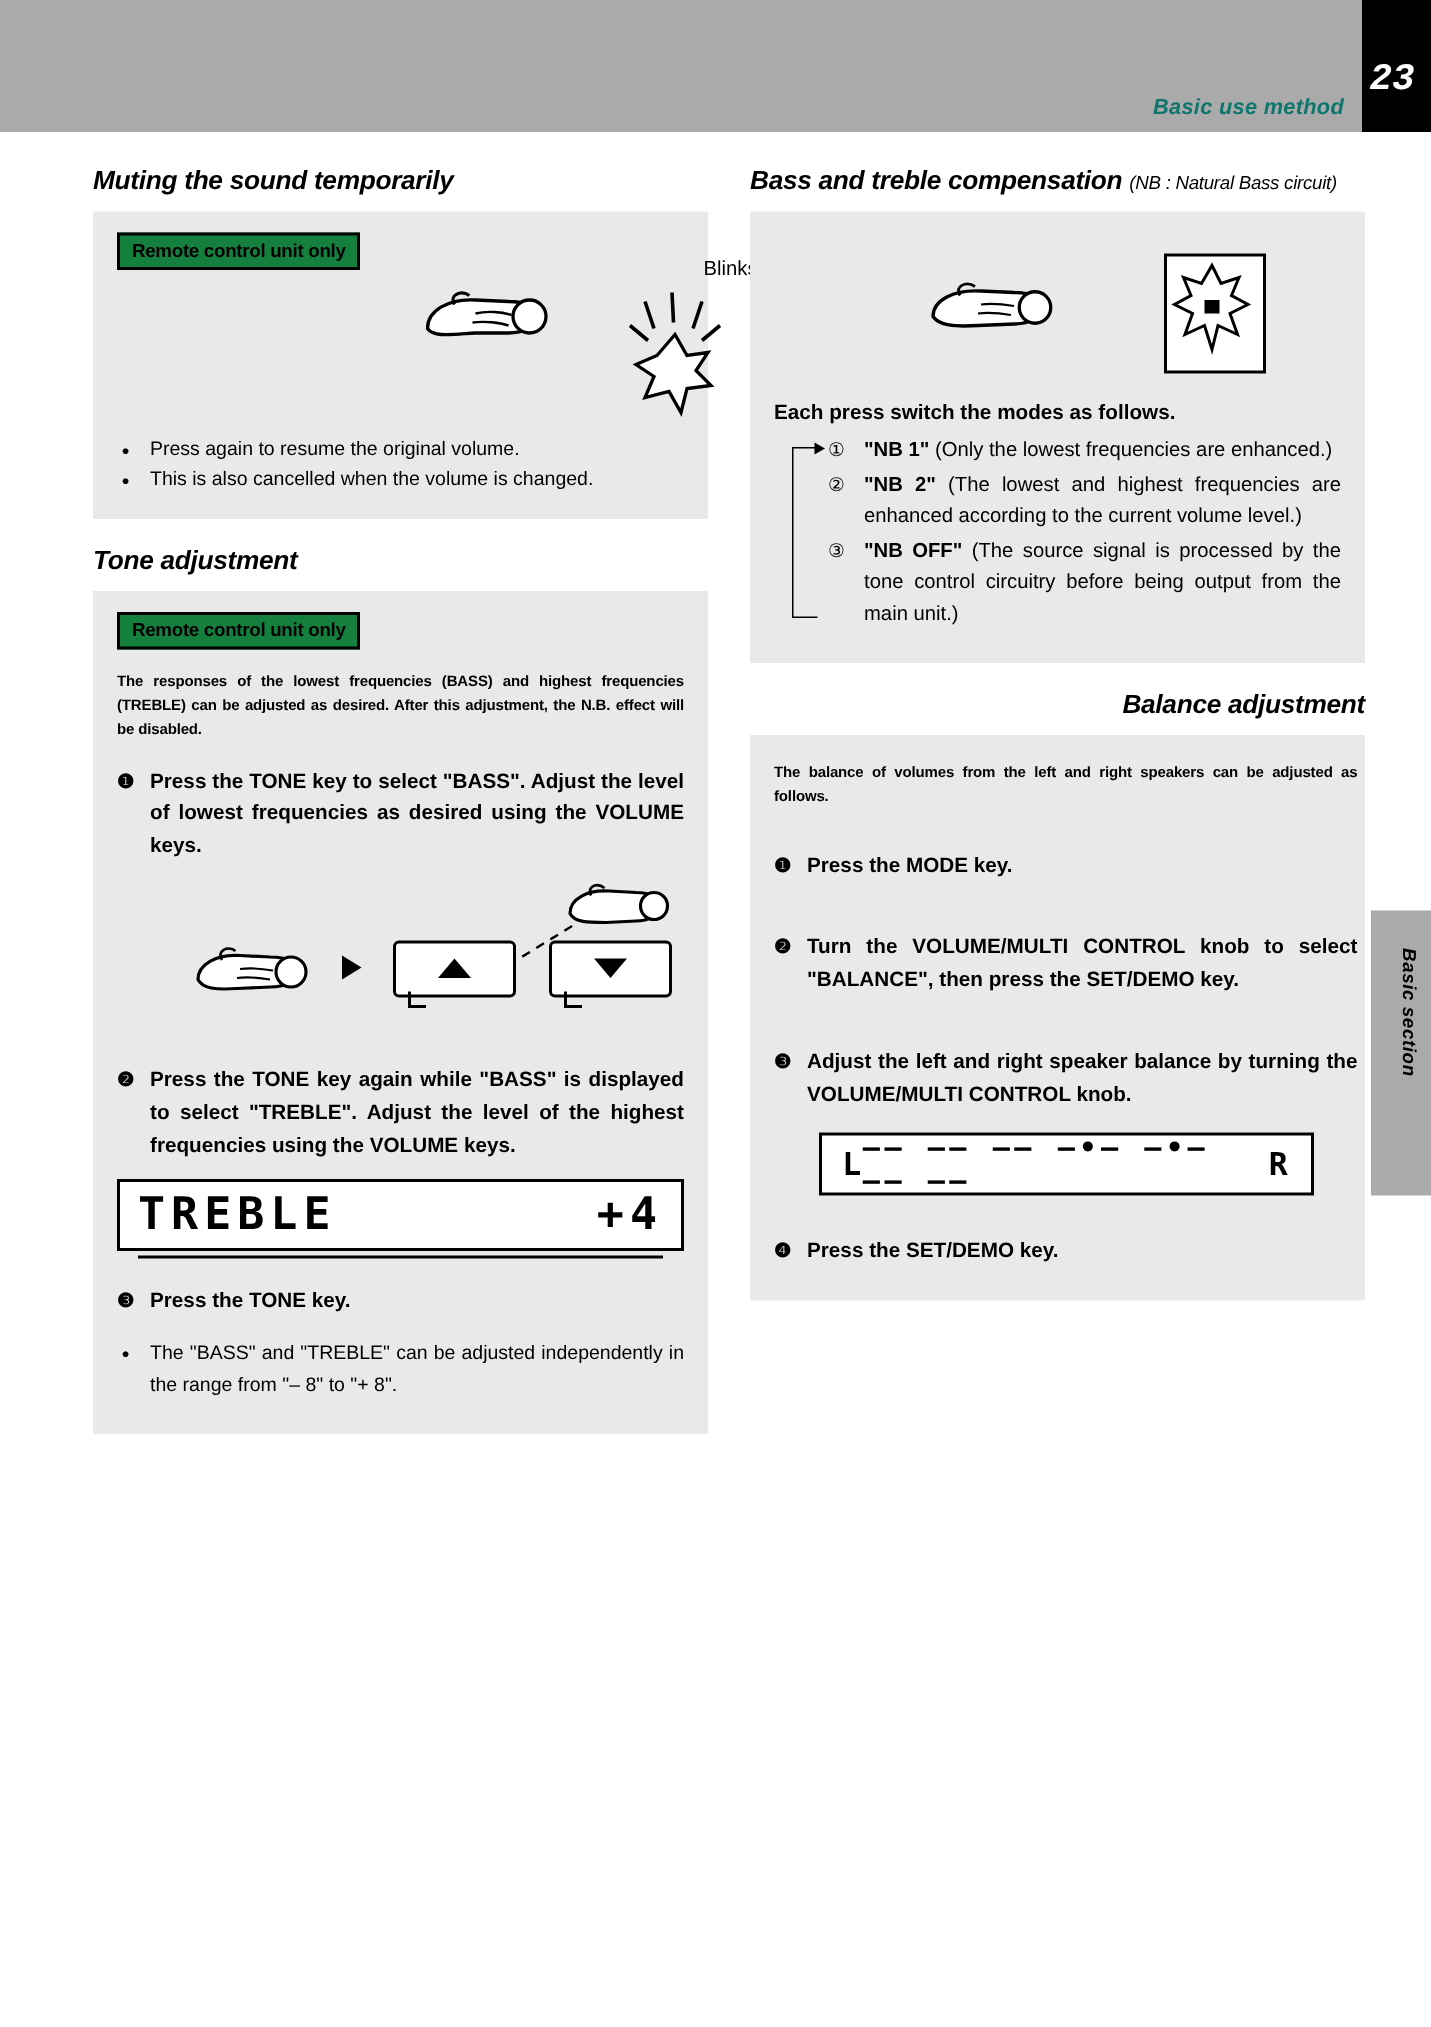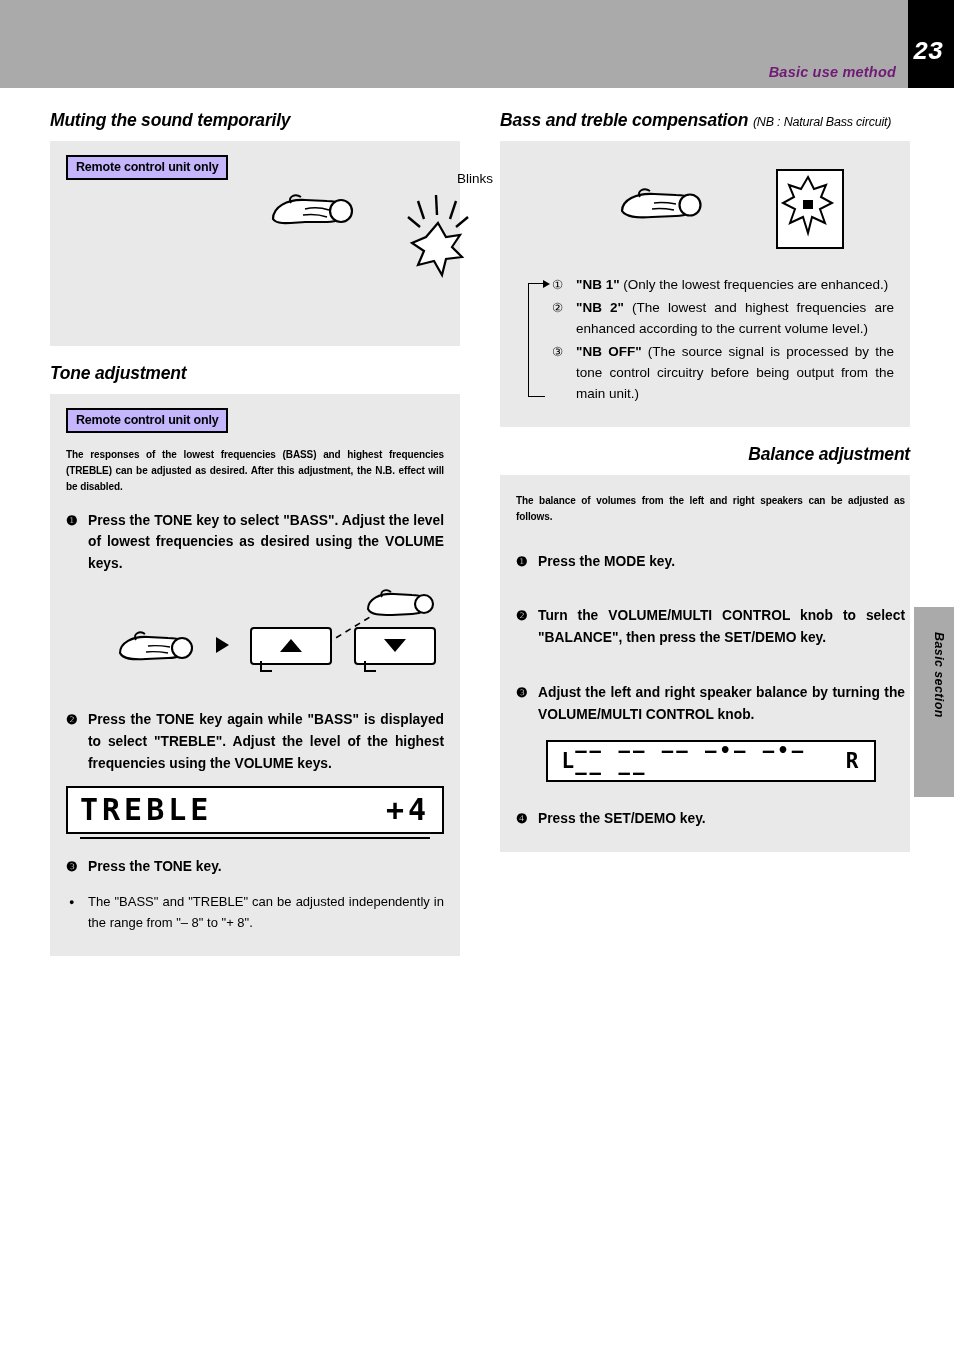--- a/index.html
+++ b/index.html
@@ -41,21 +41,21 @@
     font-style: italic;
     font-family: Liberation Mono, monospace;
   }
   .header-title {
     position: absolute;
     right: 58px;
     top: 64px;
     font-size: 14.5px;
     font-weight: bold;
     font-style: italic;
-    color: #701a75;
+    color: #0f766e;
     letter-spacing: 0.2px;
   }
   .side-tab {
     position: absolute;
     right: 0;
     top: 607px;
     width: 40px;
     height: 190px;
     background: #aaaaaa;
   }
@@ -66,21 +66,21 @@
     width: 22px;
     font-size: 12.5px;
     font-weight: bold;
     font-style: italic;
     writing-mode: vertical-rl;
     text-orientation: mixed;
     letter-spacing: 0.4px;
     white-space: nowrap;
   }
 
-  .col-left { position: absolute; left: 50px; top: 110px; width: 410px; }
+  .col-left { position: absolute; left: 62px; top: 110px; width: 410px; }
   .col-right { position: absolute; left: 500px; top: 110px; width: 410px; }
 
   h2.sec {
     font-size: 17.5px;
     font-weight: bold;
     font-style: italic;
     margin: 0 0 10px 0;
     letter-spacing: -0.2px;
   }
   h2.sec .sub {
@@ -89,21 +89,21 @@
     font-weight: normal;
   }
   .panel {
     background: #e9e9e9;
     padding: 14px 16px 16px 16px;
     box-sizing: border-box;
   }
   .rc-badge {
     display: inline-block;
     border: 2px solid #000;
-    background: #c4b5fd;
+    background: #15803d;
     font-size: 12.5px;
     font-weight: bold;
     padding: 3px 8px 4px 8px;
     letter-spacing: -0.2px;
   }
   .bullets { margin: 0; padding: 0; list-style: none; }
   .bullets li {
     font-size: 13px;
     line-height: 1.55;
     padding-left: 22px;
@@ -332,20 +332,24 @@
           <line x1="34" y1="2" x2="35" y2="22"></line>
           <line x1="54" y1="8" x2="48" y2="26"></line>
           <line x1="66" y1="24" x2="54" y2="34"></line>
           <line x1="6" y1="24" x2="18" y2="34"></line>
         </g>
         <path d="M36 30 L44 44 L58 42 L50 54 L60 64 L44 66 L40 82 L32 68 L16 72 L22 58 L10 50 L24 44 Z" fill="#ffffff" stroke="#000" stroke-width="2.2" stroke-linejoin="miter"></path>
       </svg>
     </div>
     <div class="blinks-label" style="left:375px; top:30px;">Blinks</div>
 
+    <ul class="bullets" style="position:absolute; left:16px; top:148px; right:16px;">
+      <li>Press again to resume the original volume.</li>
+      <li>This is also cancelled when the volume is changed.</li>
+    </ul>
   </div>
 
   <h2 class="sec" style="margin-top:17px;">Tone adjustment</h2>
 
   <div class="panel" style="padding-bottom:22px;">
     <div class="rc-badge">Remote control unit only</div>
 
     <p class="para-bold" style="margin-top:14px;">The responses of the lowest frequencies (BASS) and highest frequencies (TREBLE) can be adjusted as desired. After this adjustment, the N.B. effect will be disabled.</p>
 
     <div class="step">
@@ -429,20 +433,21 @@
         </svg>
       </div>
       <div style="position:absolute; left:260px; top:14px; width:64px; height:76px; border:2.2px solid #000; background:#fff;">
         <svg width="60" height="72" viewBox="0 0 60 72" style="display:block;">
           <path d="M30 6 L36 18 L48 14 L43 26 L54 32 L42 38 L47 52 L34 46 L30 62 L25 46 L12 52 L17 38 L5 32 L16 26 L11 14 L23 18 Z" fill="#ffffff" stroke="#000" stroke-width="2"></path>
           <rect x="25" y="29" width="10" height="9" fill="#000"></rect>
         </svg>
       </div>
     </div>
 
+    <div class="each-press">Each press switch the modes as follows.</div>
 
     <div style="position:relative; padding-left:34px;">
       <div class="loop-line" style="left:12px; top:8px;">
         <div class="loop-arrow" style="left:14px; top:-4px;"></div>
       </div>
       <ul class="nb-list">
         <li>
           <span class="cnum">①</span><span class="bq">"NB 1"</span> <span>(Only the lowest frequencies are enhanced.)</span>
         </li>
         <li>

